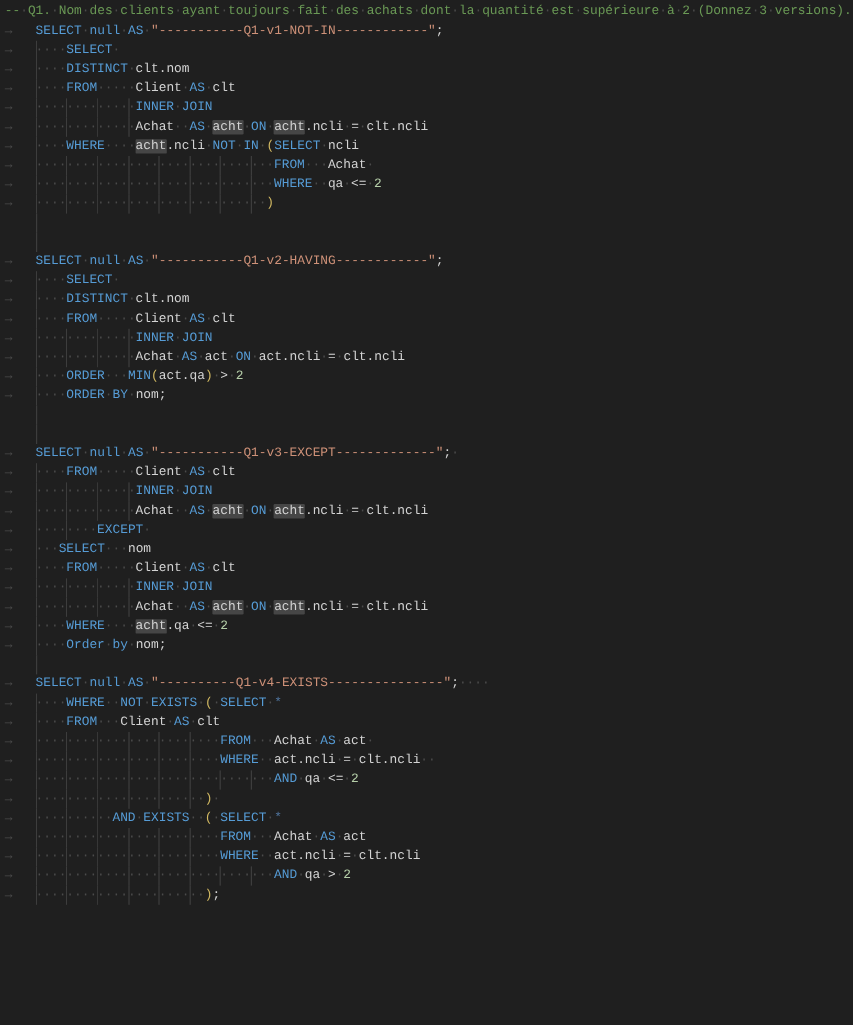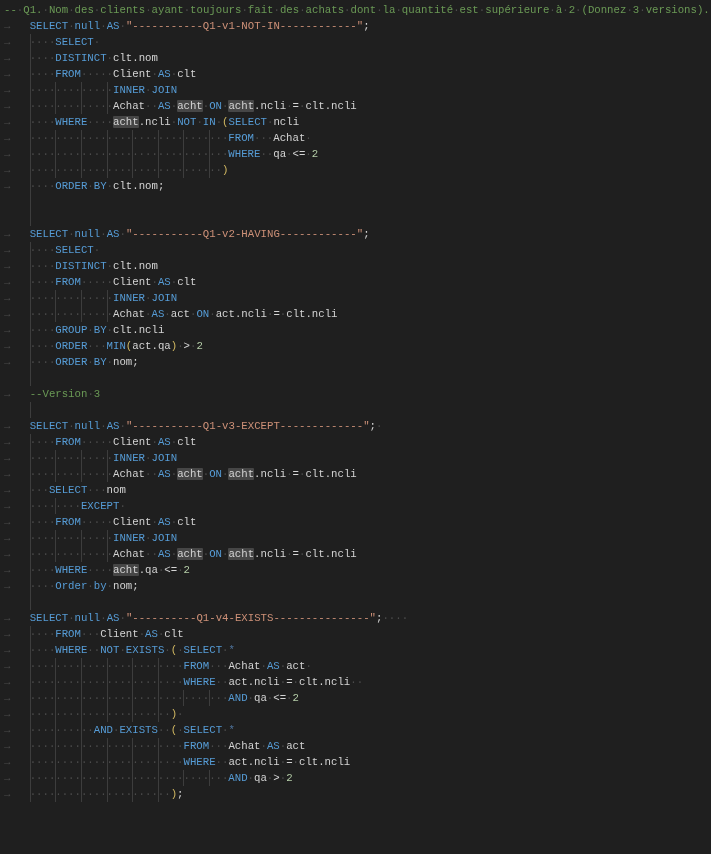--- a/index.html
+++ b/index.html
@@ -50,50 +50,47 @@
     <div class="line"><span class="tab">→</span><span class="k">SELECT</span><span class="d">·</span><span class="k">null</span><span class="d">·</span><span class="k">AS</span><span class="d">·</span><span class="s">"-----------Q1-v1-NOT-IN------------"</span><span class="o">;</span></div>
     <div class="line"><span class="tab">→</span><span class="chunk" style="width: 4ch;">····</span><span class="k">SELECT</span><span class="d">·</span></div>
     <div class="line"><span class="tab">→</span><span class="chunk" style="width: 4ch;">····</span><span class="k">DISTINCT</span><span class="d">·</span><span class="i">clt.nom</span></div>
     <div class="line"><span class="tab">→</span><span class="chunk" style="width: 4ch;">····</span><span class="k">FROM</span><span class="d">·····</span><span class="i">Client</span><span class="d">·</span><span class="k">AS</span><span class="d">·</span><span class="i">clt</span></div>
     <div class="line"><span class="tab">→</span><span class="chunk" style="width: 4ch;">····</span><span class="chunk" style="width: 4ch;">····</span><span class="chunk" style="width: 4ch;">····</span><span class="chunk" style="width: 1ch;">·</span><span class="k">INNER</span><span class="d">·</span><span class="k">JOIN</span></div>
     <div class="line"><span class="tab">→</span><span class="chunk" style="width: 4ch;">····</span><span class="chunk" style="width: 4ch;">····</span><span class="chunk" style="width: 4ch;">····</span><span class="chunk" style="width: 1ch;">·</span><span class="i">Achat</span><span class="d">··</span><span class="k">AS</span><span class="d">·</span><span class="h">acht</span><span class="d">·</span><span class="k">ON</span><span class="d">·</span><span class="h">acht</span><span class="i">.ncli</span><span class="d">·</span><span class="o">=</span><span class="d">·</span><span class="i">clt.ncli</span></div>
     <div class="line"><span class="tab">→</span><span class="chunk" style="width: 4ch;">····</span><span class="k">WHERE</span><span class="d">····</span><span class="h">acht</span><span class="i">.ncli</span><span class="d">·</span><span class="k">NOT</span><span class="d">·</span><span class="k">IN</span><span class="d">·</span><span class="p">(</span><span class="k">SELECT</span><span class="d">·</span><span class="i">ncli</span></div>
     <div class="line"><span class="tab">→</span><span class="chunk" style="width: 4ch;">····</span><span class="chunk" style="width: 4ch;">····</span><span class="chunk" style="width: 4ch;">····</span><span class="chunk" style="width: 4ch;">····</span><span class="chunk" style="width: 4ch;">····</span><span class="chunk" style="width: 4ch;">····</span><span class="chunk" style="width: 4ch;">····</span><span class="chunk" style="width: 3ch;">···</span><span class="k">FROM</span><span class="d">···</span><span class="i">Achat</span><span class="d">·</span></div>
     <div class="line"><span class="tab">→</span><span class="chunk" style="width: 4ch;">····</span><span class="chunk" style="width: 4ch;">····</span><span class="chunk" style="width: 4ch;">····</span><span class="chunk" style="width: 4ch;">····</span><span class="chunk" style="width: 4ch;">····</span><span class="chunk" style="width: 4ch;">····</span><span class="chunk" style="width: 4ch;">····</span><span class="chunk" style="width: 3ch;">···</span><span class="k">WHERE</span><span class="d">··</span><span class="i">qa</span><span class="d">·</span><span class="o">&lt;=</span><span class="d">·</span><span class="n">2</span></div>
     <div class="line"><span class="tab">→</span><span class="chunk" style="width: 4ch;">····</span><span class="chunk" style="width: 4ch;">····</span><span class="chunk" style="width: 4ch;">····</span><span class="chunk" style="width: 4ch;">····</span><span class="chunk" style="width: 4ch;">····</span><span class="chunk" style="width: 4ch;">····</span><span class="chunk" style="width: 4ch;">····</span><span class="chunk" style="width: 2ch;">··</span><span class="p">)</span></div>
-    <div class="line"><span class="tab">→</span><span class="chunk" style="width: 4ch;">····</span><span class="k">ORDER</span><span class="d">·</span><span class="k">BY</span><span class="d">·</span><span class="i">clt.nom</span><span class="o">;</span></div>
     <div class="line"><span class="bguide"></span></div>
     <div class="line"><span class="bguide"></span></div>
     <div class="line"><span class="tab">→</span><span class="k">SELECT</span><span class="d">·</span><span class="k">null</span><span class="d">·</span><span class="k">AS</span><span class="d">·</span><span class="s">"-----------Q1-v2-HAVING------------"</span><span class="o">;</span></div>
     <div class="line"><span class="tab">→</span><span class="chunk" style="width: 4ch;">····</span><span class="k">SELECT</span><span class="d">·</span></div>
     <div class="line"><span class="tab">→</span><span class="chunk" style="width: 4ch;">····</span><span class="k">DISTINCT</span><span class="d">·</span><span class="i">clt.nom</span></div>
     <div class="line"><span class="tab">→</span><span class="chunk" style="width: 4ch;">····</span><span class="k">FROM</span><span class="d">·····</span><span class="i">Client</span><span class="d">·</span><span class="k">AS</span><span class="d">·</span><span class="i">clt</span></div>
     <div class="line"><span class="tab">→</span><span class="chunk" style="width: 4ch;">····</span><span class="chunk" style="width: 4ch;">····</span><span class="chunk" style="width: 4ch;">····</span><span class="chunk" style="width: 1ch;">·</span><span class="k">INNER</span><span class="d">·</span><span class="k">JOIN</span></div>
     <div class="line"><span class="tab">→</span><span class="chunk" style="width: 4ch;">····</span><span class="chunk" style="width: 4ch;">····</span><span class="chunk" style="width: 4ch;">····</span><span class="chunk" style="width: 1ch;">·</span><span class="i">Achat</span><span class="d">·</span><span class="k">AS</span><span class="d">·</span><span class="i">act</span><span class="d">·</span><span class="k">ON</span><span class="d">·</span><span class="i">act.ncli</span><span class="d">·</span><span class="o">=</span><span class="d">·</span><span class="i">clt.ncli</span></div>
-    <div class="line"><span class="tab">→</span><span class="chunk" style="width: 4ch;">····</span><span class="k">GROUP</span><span class="d">·</span><span class="k">BY</span><span class="d">·</span><span class="i">clt.ncli</span></div>
     <div class="line"><span class="tab">→</span><span class="chunk" style="width: 4ch;">····</span><span class="k">ORDER</span><span class="d">···</span><span class="k">MIN</span><span class="p">(</span><span class="i">act.qa</span><span class="p">)</span><span class="d">·</span><span class="o">&gt;</span><span class="d">·</span><span class="n">2</span></div>
     <div class="line"><span class="tab">→</span><span class="chunk" style="width: 4ch;">····</span><span class="k">ORDER</span><span class="d">·</span><span class="k">BY</span><span class="d">·</span><span class="i">nom</span><span class="o">;</span></div>
     <div class="line"><span class="bguide"></span></div>
-    <div class="line"><span class="tab">→</span><span class="c">--Version</span><span class="d">·</span><span class="c">3</span></div>
     <div class="line"><span class="bguide"></span></div>
     <div class="line"><span class="tab">→</span><span class="k">SELECT</span><span class="d">·</span><span class="k">null</span><span class="d">·</span><span class="k">AS</span><span class="d">·</span><span class="s">"-----------Q1-v3-EXCEPT-------------"</span><span class="o">;</span><span class="d">·</span></div>
     <div class="line"><span class="tab">→</span><span class="chunk" style="width: 4ch;">····</span><span class="k">FROM</span><span class="d">·····</span><span class="i">Client</span><span class="d">·</span><span class="k">AS</span><span class="d">·</span><span class="i">clt</span></div>
     <div class="line"><span class="tab">→</span><span class="chunk" style="width: 4ch;">····</span><span class="chunk" style="width: 4ch;">····</span><span class="chunk" style="width: 4ch;">····</span><span class="chunk" style="width: 1ch;">·</span><span class="k">INNER</span><span class="d">·</span><span class="k">JOIN</span></div>
     <div class="line"><span class="tab">→</span><span class="chunk" style="width: 4ch;">····</span><span class="chunk" style="width: 4ch;">····</span><span class="chunk" style="width: 4ch;">····</span><span class="chunk" style="width: 1ch;">·</span><span class="i">Achat</span><span class="d">··</span><span class="k">AS</span><span class="d">·</span><span class="h">acht</span><span class="d">·</span><span class="k">ON</span><span class="d">·</span><span class="h">acht</span><span class="i">.ncli</span><span class="d">·</span><span class="o">=</span><span class="d">·</span><span class="i">clt.ncli</span></div>
+    <div class="line"><span class="tab">→</span><span class="chunk" style="width: 4ch;">····</span><span class="chunk" style="width: 4ch;">····</span><span class="k">EXCEPT</span><span class="d">·</span></div>
     <div class="line"><span class="tab">→</span><span class="chunk" style="width: 3ch;">···</span><span class="k">SELECT</span><span class="d">···</span><span class="i">nom</span></div>
-    <div class="line"><span class="tab">→</span><span class="chunk" style="width: 4ch;">····</span><span class="chunk" style="width: 4ch;">····</span><span class="k">EXCEPT</span><span class="d">·</span></div>
     <div class="line"><span class="tab">→</span><span class="chunk" style="width: 4ch;">····</span><span class="k">FROM</span><span class="d">·····</span><span class="i">Client</span><span class="d">·</span><span class="k">AS</span><span class="d">·</span><span class="i">clt</span></div>
     <div class="line"><span class="tab">→</span><span class="chunk" style="width: 4ch;">····</span><span class="chunk" style="width: 4ch;">····</span><span class="chunk" style="width: 4ch;">····</span><span class="chunk" style="width: 1ch;">·</span><span class="k">INNER</span><span class="d">·</span><span class="k">JOIN</span></div>
     <div class="line"><span class="tab">→</span><span class="chunk" style="width: 4ch;">····</span><span class="chunk" style="width: 4ch;">····</span><span class="chunk" style="width: 4ch;">····</span><span class="chunk" style="width: 1ch;">·</span><span class="i">Achat</span><span class="d">··</span><span class="k">AS</span><span class="d">·</span><span class="h">acht</span><span class="d">·</span><span class="k">ON</span><span class="d">·</span><span class="h">acht</span><span class="i">.ncli</span><span class="d">·</span><span class="o">=</span><span class="d">·</span><span class="i">clt.ncli</span></div>
     <div class="line"><span class="tab">→</span><span class="chunk" style="width: 4ch;">····</span><span class="k">WHERE</span><span class="d">····</span><span class="h">acht</span><span class="i">.qa</span><span class="d">·</span><span class="o">&lt;=</span><span class="d">·</span><span class="n">2</span></div>
     <div class="line"><span class="tab">→</span><span class="chunk" style="width: 4ch;">····</span><span class="k">Order</span><span class="d">·</span><span class="k">by</span><span class="d">·</span><span class="i">nom</span><span class="o">;</span></div>
     <div class="line"><span class="bguide"></span></div>
     <div class="line"><span class="tab">→</span><span class="k">SELECT</span><span class="d">·</span><span class="k">null</span><span class="d">·</span><span class="k">AS</span><span class="d">·</span><span class="s">"----------Q1-v4-EXISTS---------------"</span><span class="o">;</span><span class="d">····</span></div>
+    <div class="line"><span class="tab">→</span><span class="chunk" style="width: 4ch;">····</span><span class="k">WHERE</span><span class="d">··</span><span class="k">NOT</span><span class="d">·</span><span class="k">EXISTS</span><span class="d">·</span><span class="p">(</span><span class="d">·</span><span class="k">SELECT</span><span class="d">·</span><span class="a">*</span></div>
     <div class="line"><span class="tab">→</span><span class="chunk" style="width: 4ch;">····</span><span class="k">FROM</span><span class="d">···</span><span class="i">Client</span><span class="d">·</span><span class="k">AS</span><span class="d">·</span><span class="i">clt</span></div>
-    <div class="line"><span class="tab">→</span><span class="chunk" style="width: 4ch;">····</span><span class="k">WHERE</span><span class="d">··</span><span class="k">NOT</span><span class="d">·</span><span class="k">EXISTS</span><span class="d">·</span><span class="p">(</span><span class="d">·</span><span class="k">SELECT</span><span class="d">·</span><span class="a">*</span></div>
     <div class="line"><span class="tab">→</span><span class="chunk" style="width: 4ch;">····</span><span class="chunk" style="width: 4ch;">····</span><span class="chunk" style="width: 4ch;">····</span><span class="chunk" style="width: 4ch;">····</span><span class="chunk" style="width: 4ch;">····</span><span class="chunk" style="width: 4ch;">····</span><span class="k">FROM</span><span class="d">···</span><span class="i">Achat</span><span class="d">·</span><span class="k">AS</span><span class="d">·</span><span class="i">act</span><span class="d">·</span></div>
     <div class="line"><span class="tab">→</span><span class="chunk" style="width: 4ch;">····</span><span class="chunk" style="width: 4ch;">····</span><span class="chunk" style="width: 4ch;">····</span><span class="chunk" style="width: 4ch;">····</span><span class="chunk" style="width: 4ch;">····</span><span class="chunk" style="width: 4ch;">····</span><span class="k">WHERE</span><span class="d">··</span><span class="i">act.ncli</span><span class="d">·</span><span class="o">=</span><span class="d">·</span><span class="i">clt.ncli</span><span class="d">··</span></div>
     <div class="line"><span class="tab">→</span><span class="chunk" style="width: 4ch;">····</span><span class="chunk" style="width: 4ch;">····</span><span class="chunk" style="width: 4ch;">····</span><span class="chunk" style="width: 4ch;">····</span><span class="chunk" style="width: 4ch;">····</span><span class="chunk" style="width: 4ch;">····</span><span class="chunk" style="width: 4ch;">····</span><span class="chunk" style="width: 3ch;">···</span><span class="k">AND</span><span class="d">·</span><span class="i">qa</span><span class="d">·</span><span class="o">&lt;=</span><span class="d">·</span><span class="n">2</span></div>
     <div class="line"><span class="tab">→</span><span class="chunk" style="width: 4ch;">····</span><span class="chunk" style="width: 4ch;">····</span><span class="chunk" style="width: 4ch;">····</span><span class="chunk" style="width: 4ch;">····</span><span class="chunk" style="width: 4ch;">····</span><span class="chunk" style="width: 2ch;">··</span><span class="p">)</span><span class="d">·</span></div>
     <div class="line"><span class="tab">→</span><span class="chunk" style="width: 4ch;">····</span><span class="chunk" style="width: 4ch;">····</span><span class="chunk" style="width: 2ch;">··</span><span class="k">AND</span><span class="d">·</span><span class="k">EXISTS</span><span class="d">··</span><span class="p">(</span><span class="d">·</span><span class="k">SELECT</span><span class="d">·</span><span class="a">*</span></div>
     <div class="line"><span class="tab">→</span><span class="chunk" style="width: 4ch;">····</span><span class="chunk" style="width: 4ch;">····</span><span class="chunk" style="width: 4ch;">····</span><span class="chunk" style="width: 4ch;">····</span><span class="chunk" style="width: 4ch;">····</span><span class="chunk" style="width: 4ch;">····</span><span class="k">FROM</span><span class="d">···</span><span class="i">Achat</span><span class="d">·</span><span class="k">AS</span><span class="d">·</span><span class="i">act</span></div>
     <div class="line"><span class="tab">→</span><span class="chunk" style="width: 4ch;">····</span><span class="chunk" style="width: 4ch;">····</span><span class="chunk" style="width: 4ch;">····</span><span class="chunk" style="width: 4ch;">····</span><span class="chunk" style="width: 4ch;">····</span><span class="chunk" style="width: 4ch;">····</span><span class="k">WHERE</span><span class="d">··</span><span class="i">act.ncli</span><span class="d">·</span><span class="o">=</span><span class="d">·</span><span class="i">clt.ncli</span></div>
     <div class="line"><span class="tab">→</span><span class="chunk" style="width: 4ch;">····</span><span class="chunk" style="width: 4ch;">····</span><span class="chunk" style="width: 4ch;">····</span><span class="chunk" style="width: 4ch;">····</span><span class="chunk" style="width: 4ch;">····</span><span class="chunk" style="width: 4ch;">····</span><span class="chunk" style="width: 4ch;">····</span><span class="chunk" style="width: 3ch;">···</span><span class="k">AND</span><span class="d">·</span><span class="i">qa</span><span class="d">·</span><span class="o">&gt;</span><span class="d">·</span><span class="n">2</span></div>
     <div class="line"><span class="tab">→</span><span class="chunk" style="width: 4ch;">····</span><span class="chunk" style="width: 4ch;">····</span><span class="chunk" style="width: 4ch;">····</span><span class="chunk" style="width: 4ch;">····</span><span class="chunk" style="width: 4ch;">····</span><span class="chunk" style="width: 2ch;">··</span><span class="p">)</span><span class="o">;</span></div>
   </div>

